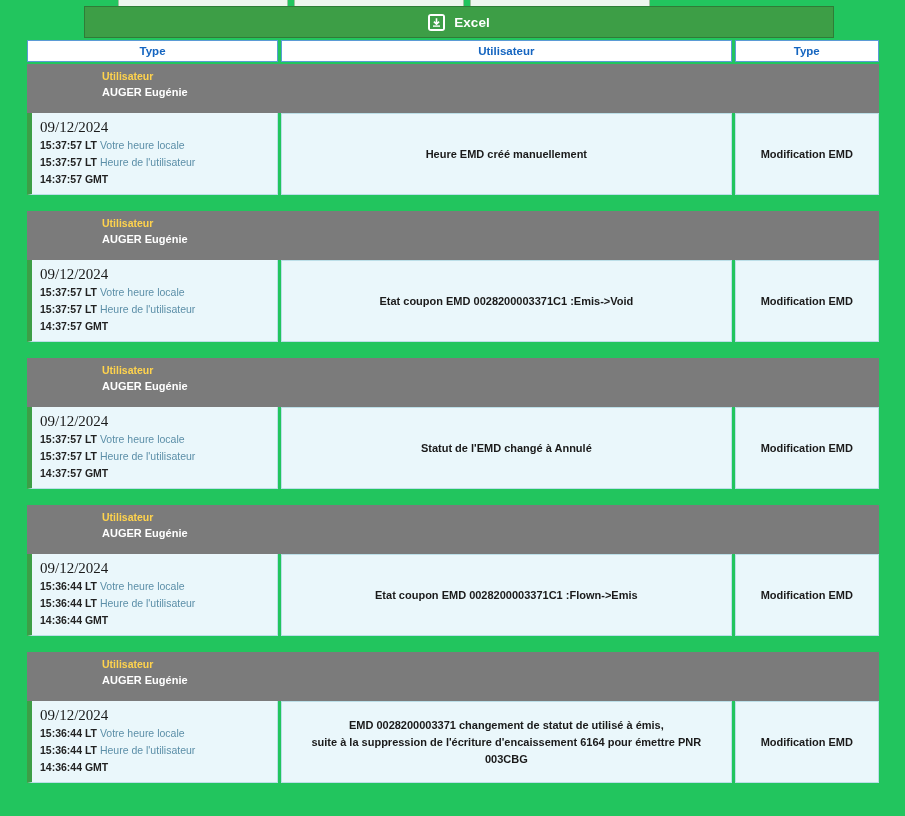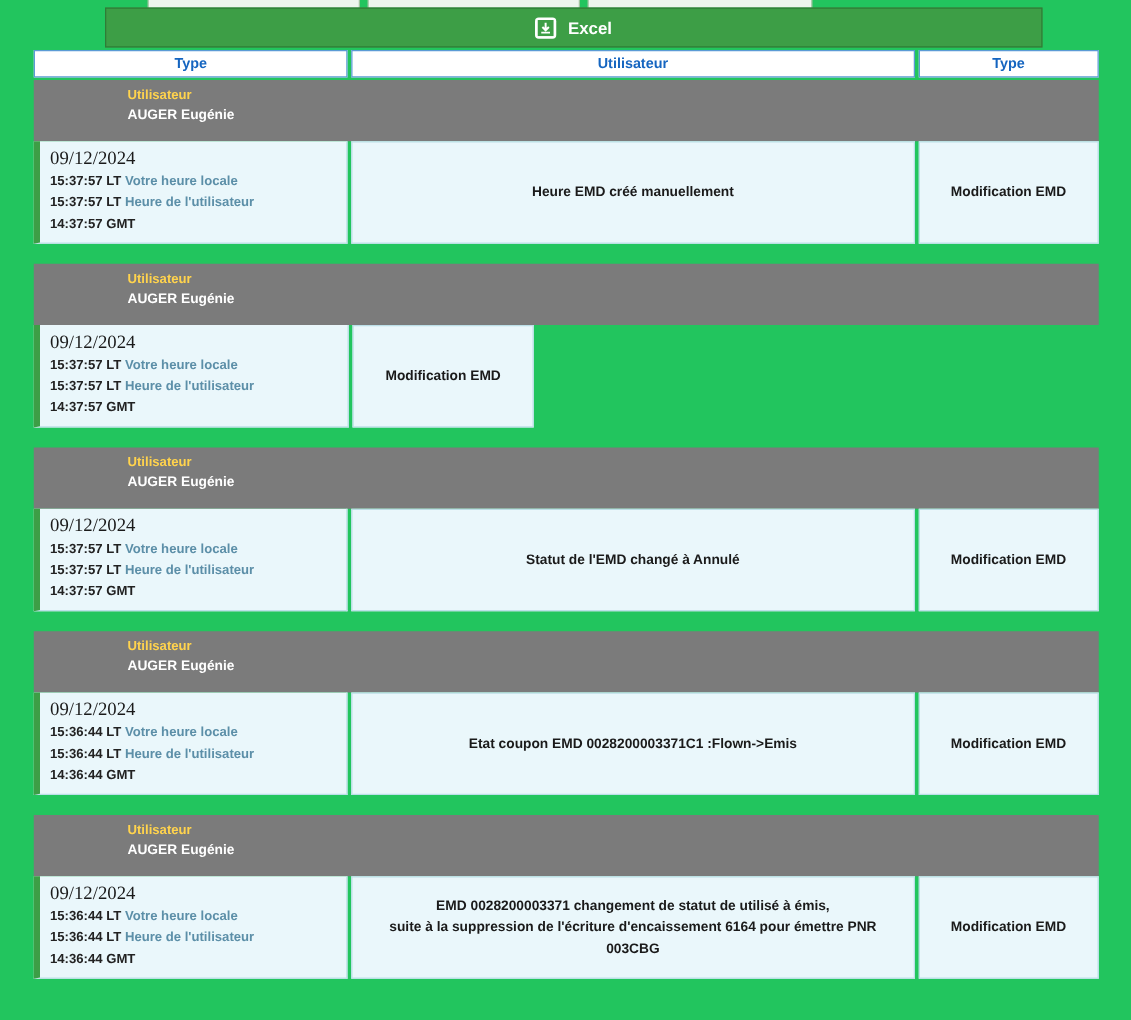--- a/index.html
+++ b/index.html
@@ -137,21 +137,21 @@
     font-family: "Liberation Serif", serif;
   }
   .date-cell .line {
     font-size: 10.5px;
     font-weight: bold;
     line-height: 17px;
     color: #222222;
   }
   .date-cell .line .sub {
     color: #5c8fa8;
-    font-weight: bold;
+    font-weight: normal;
   }
   .desc-cell {
     width: 452px;
     margin-left: 3px;
     background: #eaf7fb;
     border: 1px solid #bcdfe8;
     display: flex;
     align-items: center;
     justify-content: center;
     text-align: center;
@@ -227,20 +227,21 @@
         <div class="lbl">Utilisateur</div>
         <div class="nm">AUGER Eugénie</div>
       </div>
       <div class="body-row">
         <div class="date-cell">
           <div class="d">09/12/2024</div>
           <div class="line"><span>15:37:57 LT</span> <span class="sub">Votre heure locale</span></div>
           <div class="line"><span>15:37:57 LT</span> <span class="sub">Heure de l'utilisateur</span></div>
           <div class="line"><span>14:37:57 GMT</span></div>
         </div>
+        <div class="desc-cell">Etat coupon EMD 0028200003371C1 :Emis-&gt;Void</div>
         <div class="type-cell">Modification EMD</div>
       </div>
     </div>
 
     <div class="event">
       <div class="user-band">
         <div class="lbl">Utilisateur</div>
         <div class="nm">AUGER Eugénie</div>
       </div>
       <div class="body-row">

